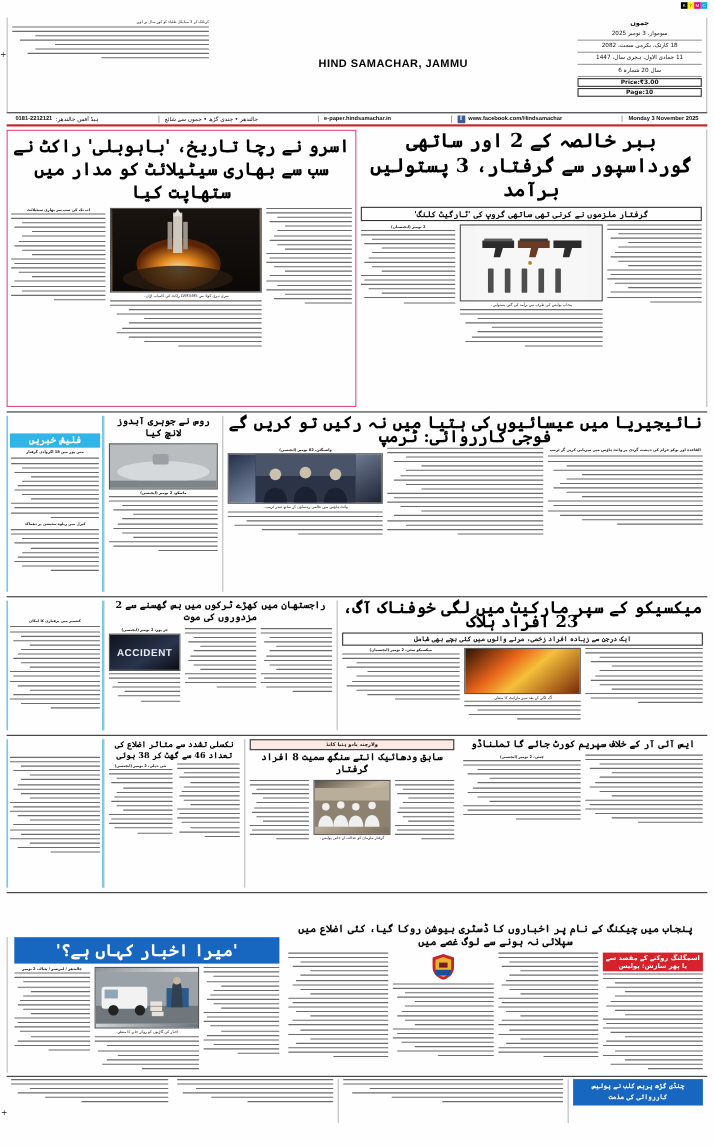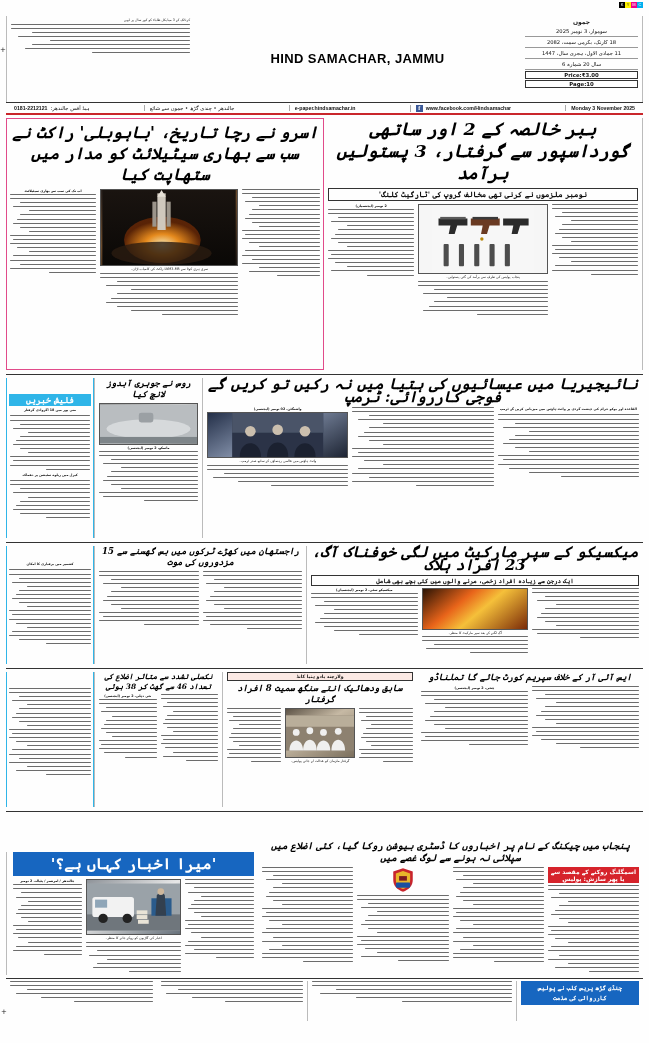--- a/index.html
+++ b/index.html
@@ -26,31 +26,30 @@
   .lines i:nth-child(3n){width:88%;}
   .lines i:nth-child(4n){width:96%;}
   .lines i:nth-child(5n){width:78%;}
   .lines i:nth-child(7n){width:92%;}
   .lines i.short{width:55%;}
   
   .hl{
     direction:rtl;text-align:center;font-weight:bold;color:#000;
     font-family:"DejaVu Serif","Liberation Serif",serif;
     letter-spacing:-.2px;
-    font-style:italic;
   }
   
   .cmyk{position:absolute;top:2px;left:6px;display:flex;gap:0;}
   .cmyk span{width:6px;height:6px;font-size:4px;color:#fff;text-align:center;line-height:6px;font-family:"Liberation Sans",sans-serif;}
   
   .masthead{display:flex;align-items:stretch;border-bottom:0;padding-top:12px;height:86px;}
   .mh-left{width:188px;padding:2px 4px 0 4px;box-sizing:border-box;border-left:1px solid #bbb;}
   .mh-center{flex:1;position:relative;display:flex;flex-direction:column;align-items:center;justify-content:center;}
   .mh-right{width:122px;padding:1px 4px;box-sizing:border-box;border-right:1px solid #bbb;direction:rtl;text-align:center;}
-  .eng-title{font-family:"Liberation Sans",sans-serif;font-weight:bold;font-size:13px;letter-spacing:.4px;color:#000;margin-bottom:1px;}
+  .eng-title{font-family:"Liberation Sans",sans-serif;font-weight:bold;font-size:10px;letter-spacing:.4px;color:#000;margin-bottom:1px;}
   .logo-wrap{position:relative;width:100%;height:64px;}
   .logo-text{
     position:absolute;left:0;right:0;top:-2px;
     text-align:center;
     font-family:"DejaVu Serif","Liberation Serif",serif;
     font-weight:bold;font-size:54px;line-height:64px;
     color:#e3262b;
     direction:rtl;
     letter-spacing:-3px;
     transform:scaleY(1.08);
@@ -176,21 +175,21 @@
     <div class="seg">
       <span>ہیڈ آفس جالندھر:</span>
       <span class="en">0181-2212121</span>
     </div>
   </div>
 
   <div class="leadrow">
 
     <div class="lead-right">
       <div class="hl lead-hl big">ببر خالصہ کے 2 اور ساتھی گورداسپور سے گرفتار، 3 پستولیں برآمد</div>
-      <div class="sub-strip">نومبر ملزموں نے کرنی تھی مخالف گروپ کی 'ٹارگیٹ کلنگ'</div>
+      <div class="sub-strip">گرفتار ملزموں نے کرنی تھی ساتھی گروپ کی 'ٹارگیٹ کلنگ'</div>
       <div class="cols3">
         <div class="col">
           <div class="lines">
             <i></i>
               <i></i>
               <i></i>
               <i></i>
               <i></i>
               <i></i>
               <i></i>
@@ -529,21 +528,21 @@
           <i></i>
           <i></i>
           <i></i>
           <i></i>
           <i></i>
           <i class="short"></i>
       </div>
     </div>
 
     <div style="order:2;width:212px;padding:0 4px;box-sizing:border-box;border-left:1px solid #bbb;">
-      <div class="hl hl-sm">راجستھان میں کھڑے ٹرکوں میں بس گھسنے سے 15 مزدوروں کی موت</div>
+      <div class="hl hl-sm">راجستھان میں کھڑے ٹرکوں میں بس گھسنے سے 2 مزدوروں کی موت</div>
       <div class="cols3" style="margin-top:3px;">
         <div class="col">
           <div class="lines">
             <i></i>
               <i></i>
               <i></i>
               <i></i>
               <i></i>
               <i></i>
               <i></i>
@@ -560,20 +559,35 @@
         <div class="col">
           <div class="lines">
             <i></i>
               <i></i>
               <i></i>
               <i></i>
               <i></i>
               <i></i>
               <i></i>
               <i></i>
+              <i></i>
+              <i></i>
+              <i></i>
+              <i></i>
+              <i></i>
+              <i class="short"></i>
+          </div>
+        </div>
+        <div class="col">
+          <div class="byline">جے پور، 2 نومبر (ایجنسی)</div>
+          <div class="photo accident" style="height:32px;display:flex;align-items:center;justify-content:center;">
+            <span style="color:#e9ecf3;font-family:'Liberation Sans',sans-serif;font-weight:bold;font-size:9px;letter-spacing:.5px;">ACCIDENT</span>
+          </div>
+          <div class="lines" style="margin-top:2px;">
+            <i></i>
               <i></i>
               <i></i>
               <i></i>
               <i></i>
               <i></i>
               <i class="short"></i>
           </div>
         </div>
       </div>
     </div>

